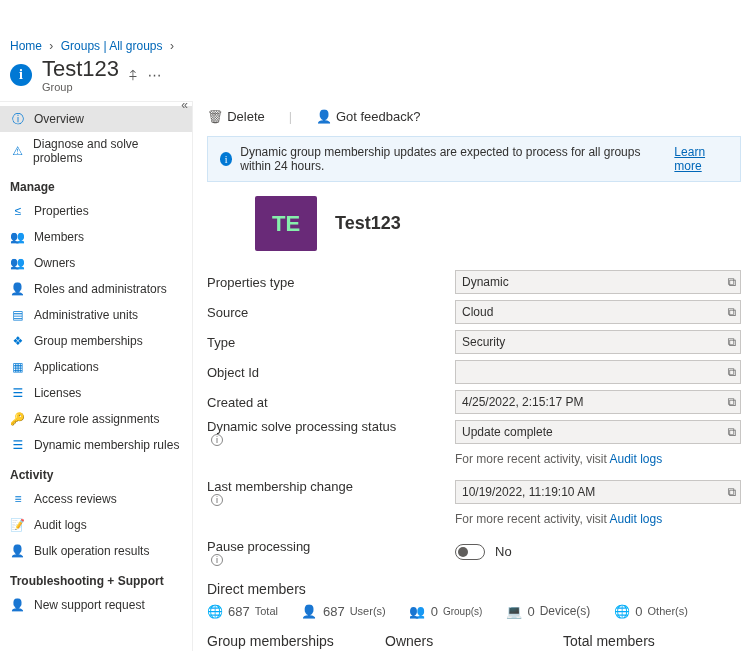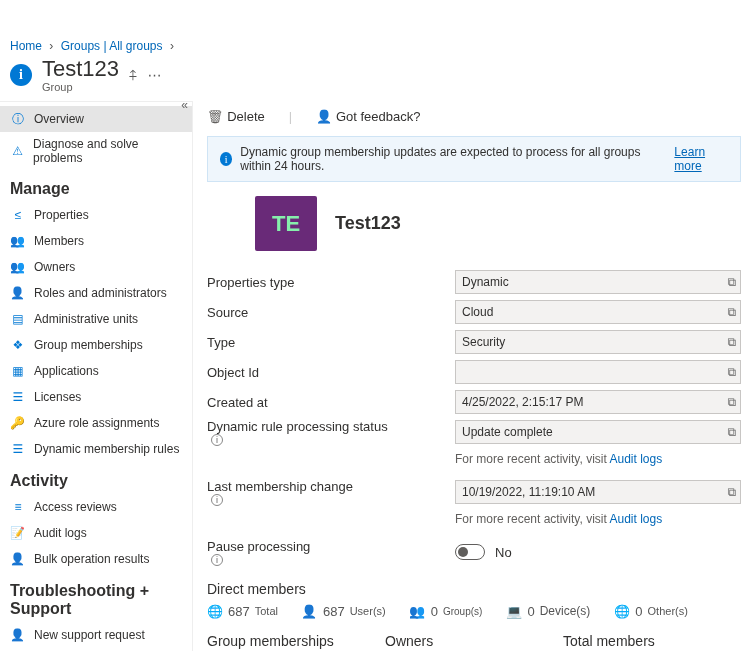--- a/index.html
+++ b/index.html
@@ -10,34 +10,34 @@
   .hdr { display:flex; align-items:center; padding:4px 10px 8px 10px; gap:10px; }
   .hdr .info-circle { width:22px; height:22px; border-radius:50%; background:#0078d4; color:#fff; display:flex; align-items:center; justify-content:center; font-family:Georgia,serif; font-weight:bold; font-size:14px;}
   .hdr .title { font-size:22px; font-weight:400; line-height:1.1;}
   .hdr .sub { font-size:11px; color:#605e5c; }
   .hdr .pin, .hdr .dots { color:#555; font-size:14px; cursor:pointer; }
   .layout { display:flex; }
   .side { width:192px; border-top:1px solid #eee; position:relative; padding-top:4px;}
   .collapse { position:absolute; right:4px; top:-4px; color:#666; font-size:12px; cursor:pointer;}
   .side .item { display:flex; align-items:center; gap:8px; padding:5px 10px; font-size:12px; color:#323130; cursor:pointer;}
   .side .item.selected { background:#e5e5e5; }
-  .side .heading { padding:10px 10px 4px 10px; font-weight:600; font-size:16px;}
+  .side .heading { padding:10px 10px 4px 10px; font-weight:600; font-size:12px;}
   .icn { width:16px; height:16px; display:flex; align-items:center; justify-content:center; font-size:12px;}
   .main { flex:1; border-left:1px solid #eee; }
   .toolbar { display:flex; align-items:center; gap:24px; padding:8px 14px; font-size:13px; color:#323130;}
   .toolbar .sep { color:#ccc; }
   .alert { margin:4px 14px 14px 14px; background:#eff6fc; border:1px solid #cfe4f5; padding:8px 12px; font-size:12px; display:flex; align-items:center; gap:8px;}
   .alert .info-circle-sm { width:14px; height:14px; border-radius:50%; background:#0078d4; color:#fff; display:flex; align-items:center; justify-content:center; font-family:Georgia,serif; font-size:10px;}
   .hero { display:flex; align-items:center; gap:18px; margin:0 14px 16px 14px;}
   .tile { width:62px; height:55px; background:#692a78; color:#86efac; display:flex; align-items:center; justify-content:center; font-size:22px; font-weight:600; border-radius:2px;margin-left:48px;}
   .hero .gtitle { font-size:18px; font-weight:600;}
   .props { margin:0 14px; }
   .prow { display:flex; align-items:center; min-height:30px;}
   .plabel { width:200px; font-size:13px; color:#323130;}
-  .pfield { flex:1; display:flex; align-items:flex-end; gap:6px;padding-left:48px;}
+  .pfield { flex:1; display:flex; align-items:flex-start; gap:6px;padding-left:48px;}
   .robox { flex:1; border:1px solid #c8c6c4; background:#f3f2f1; font-size:12px; padding:4px 6px; height:24px; display:flex; align-items:center; position:relative; color:#323130;}
   .copy { position:absolute; right:4px; top:50%; transform:translateY(-50%); color:#666; cursor:pointer;}
   .hint { font-size:12px; color:#605e5c; margin:2px 0 8px 0;}
   .hint a { color:#0067b8; }
   .toggle { width:30px; height:16px; border:1px solid #605e5c; border-radius:10px; position:relative; background:#fff;}
   .toggle .knob { width:10px; height:10px; background:#605e5c; border-radius:50%; position:absolute; left:2px; top:2px;}
   .qcirc { width:12px; height:12px; border-radius:50%; border:1px solid #888; font-size:9px; display:flex; align-items:center; justify-content:center; color:#666; margin-left:4px;}
   .counters { margin:14px 14px 0 14px; }
   .counters h4 { margin:6px 0 6px 0; font-weight:400; font-size:14px;}
   .crow { display:flex; gap:24px; flex-wrap:wrap; font-size:13px; color:#555;}
@@ -204,21 +204,21 @@
           <div class="plabel">Created at</div>
           <div class="pfield">
             <div class="robox">
               <span>4/25/2022, 2:15:17 PM</span>
               <span class="copy">⧉</span>
             </div>
           </div>
         </div>
 
       <div class="prow">
-          <div class="plabel"><span>Dynamic rule processing status</span><span class="qcirc">i</span></div>
+          <div class="plabel"><span>Dynamic solve processing status</span><span class="qcirc">i</span></div>
           <div class="pfield">
             <div class="robox">
               <span>Update complete</span>
               <span class="copy">⧉</span>
             </div>
           </div>
         </div>
       <div class="prow">
           <div class="plabel"></div>
           <div class="pfield">

